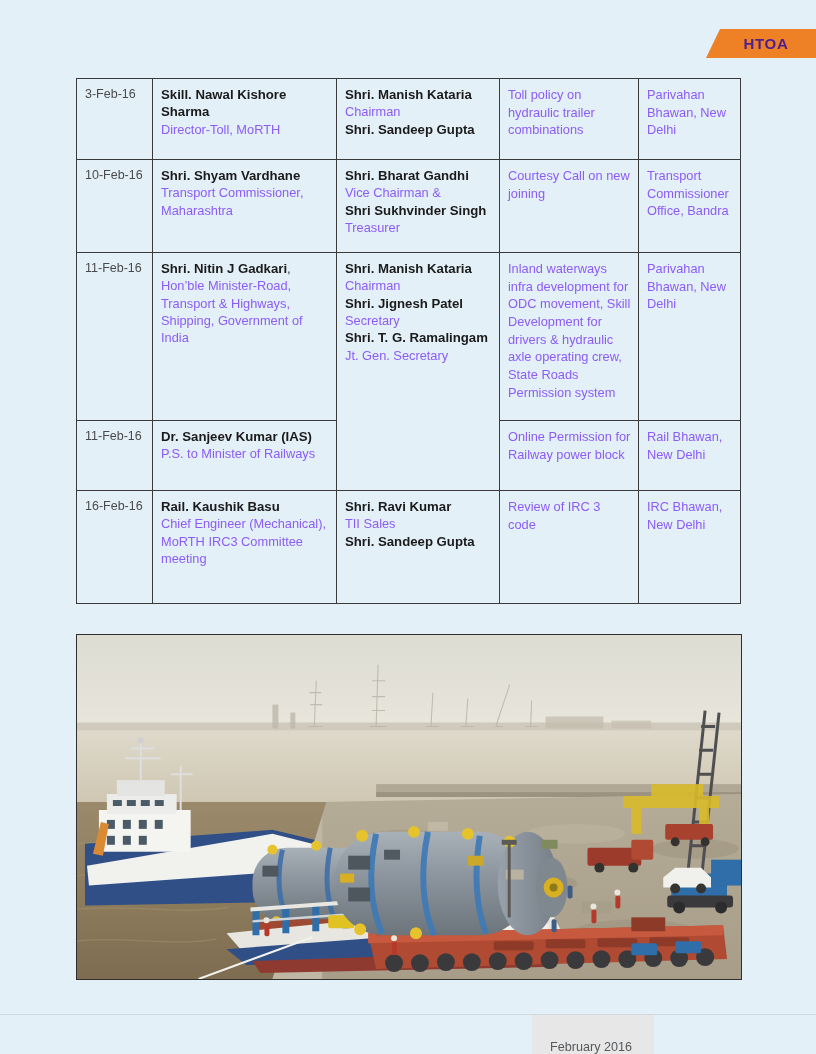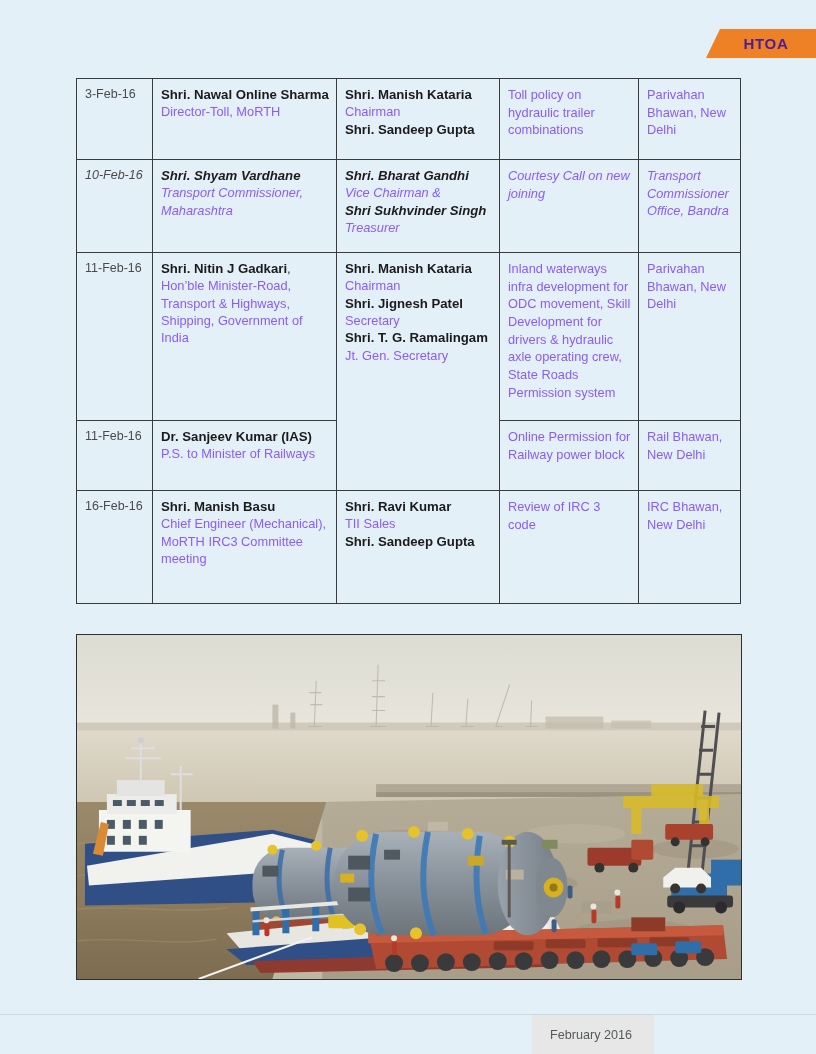--- a/index.html
+++ b/index.html
@@ -81,21 +81,21 @@
     line-height: 1.38;
   }
   .t-name .thin {
     font-weight: normal;
     color: #3d3d3d;
   }
   .deleg-cell { padding-top: 0; vertical-align: middle; }
 
   
   .r1 td { height: 68px; }
-  .r2 td { height: 80px; font-style: italic; }
+  .r2 td { height: 80px; }
   .r3 td { height: 155px; }
   .r4 td { height: 57px; }
   .r5 td { height: 100px; }
 
   
   .photo-frame {
     position: absolute;
     left: 76px;
     top: 634px;
     width: 666px;
@@ -122,21 +122,21 @@
     top: 1015px;
     width: 816px;
     height: 39px;
   }
   .footer-left {
     position: absolute;
     right: 162px;
     top: 0;
     height: 39px;
     display: flex;
-    align-items: center;
+    align-items: flex-end;
     padding: 0 22px 0 18px;
     background: #e7e7e7;
     color: #55595c;
     font-size: 12.6px;
   }
   .footer-right {
     position: absolute;
     right: 0;
     top: 0;
     width: 178px;
@@ -175,21 +175,21 @@
       <col class="c-agenda">
       <col class="c-venue">
   </colgroup>
   <tbody>
 
     <tr class="r1">
       <td>
         <div class="t-date">3-Feb-16</div>
       </td>
       <td>
-        <div class="t-name">Shri. Nawal Online Sharma</div>
+        <div class="t-name">Skill. Nawal Kishore Sharma</div>
         <div class="t-sub">Director-Toll, MoRTH</div>
       </td>
       <td>
         <div class="t-name">Shri. Manish Kataria</div>
         <div class="t-sub">Chairman</div>
         <div class="t-name">Shri. Sandeep Gupta</div>
       </td>
       <td>
         <div class="t-body">Toll policy on hydraulic trailer combinations</div>
       </td>
@@ -258,21 +258,21 @@
       <td>
         <div class="t-body">Rail Bhawan, New Delhi</div>
       </td>
     </tr>
 
     <tr class="r5">
       <td>
         <div class="t-date">16-Feb-16</div>
       </td>
       <td>
-        <div class="t-name">Shri. Manish Basu</div>
+        <div class="t-name">Rail. Kaushik Basu</div>
         <div class="t-sub">Chief Engineer (Mechanical), MoRTH IRC3 Committee meeting</div>
       </td>
       <td>
         <div class="t-name">Shri. Ravi Kumar</div>
         <div class="t-sub">TII Sales</div>
         <div class="t-name">Shri. Sandeep Gupta</div>
       </td>
       <td>
         <div class="t-body">Review of IRC 3 code</div>
       </td>

